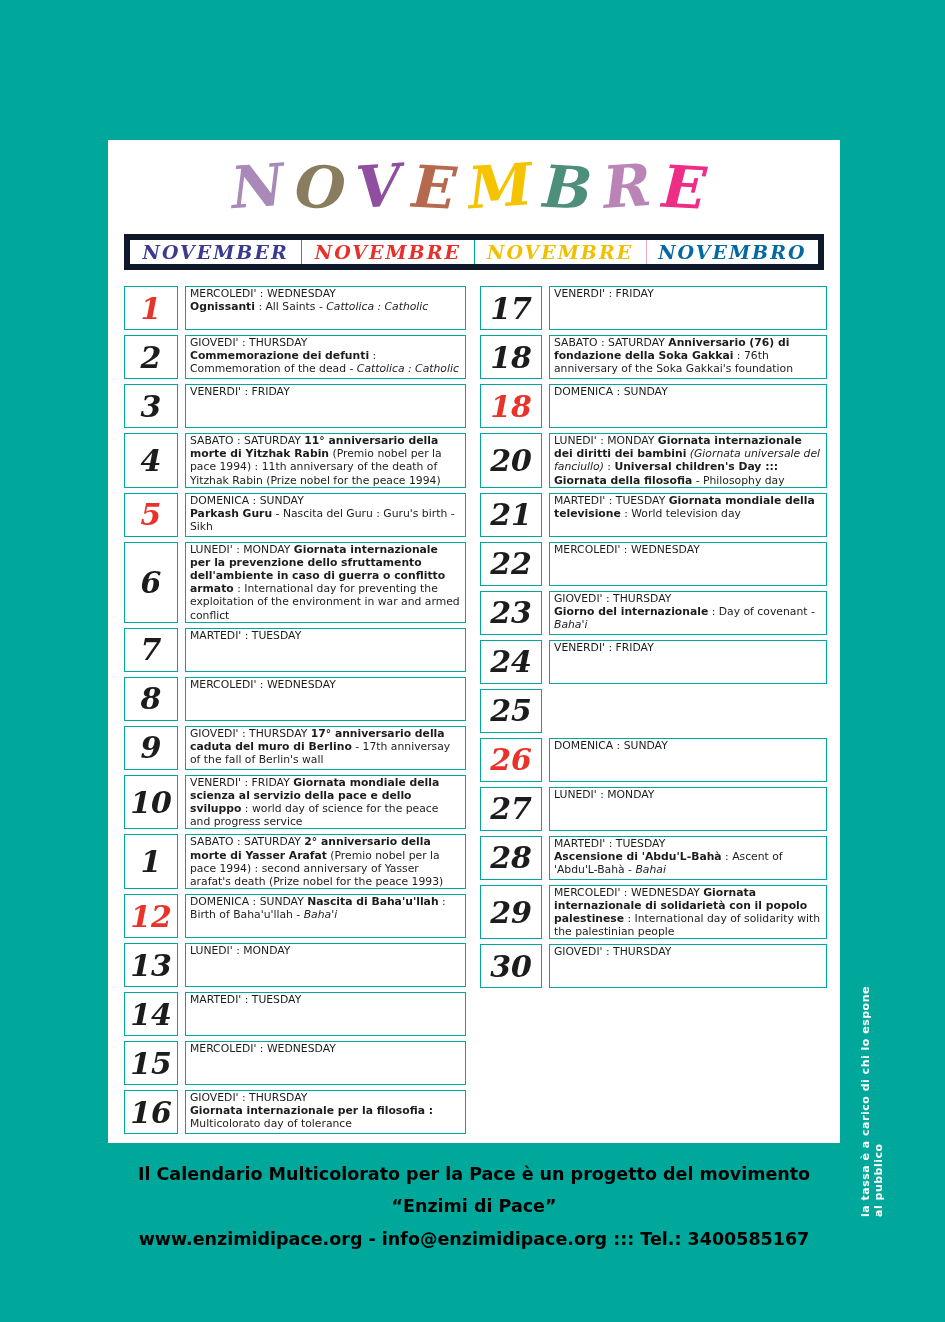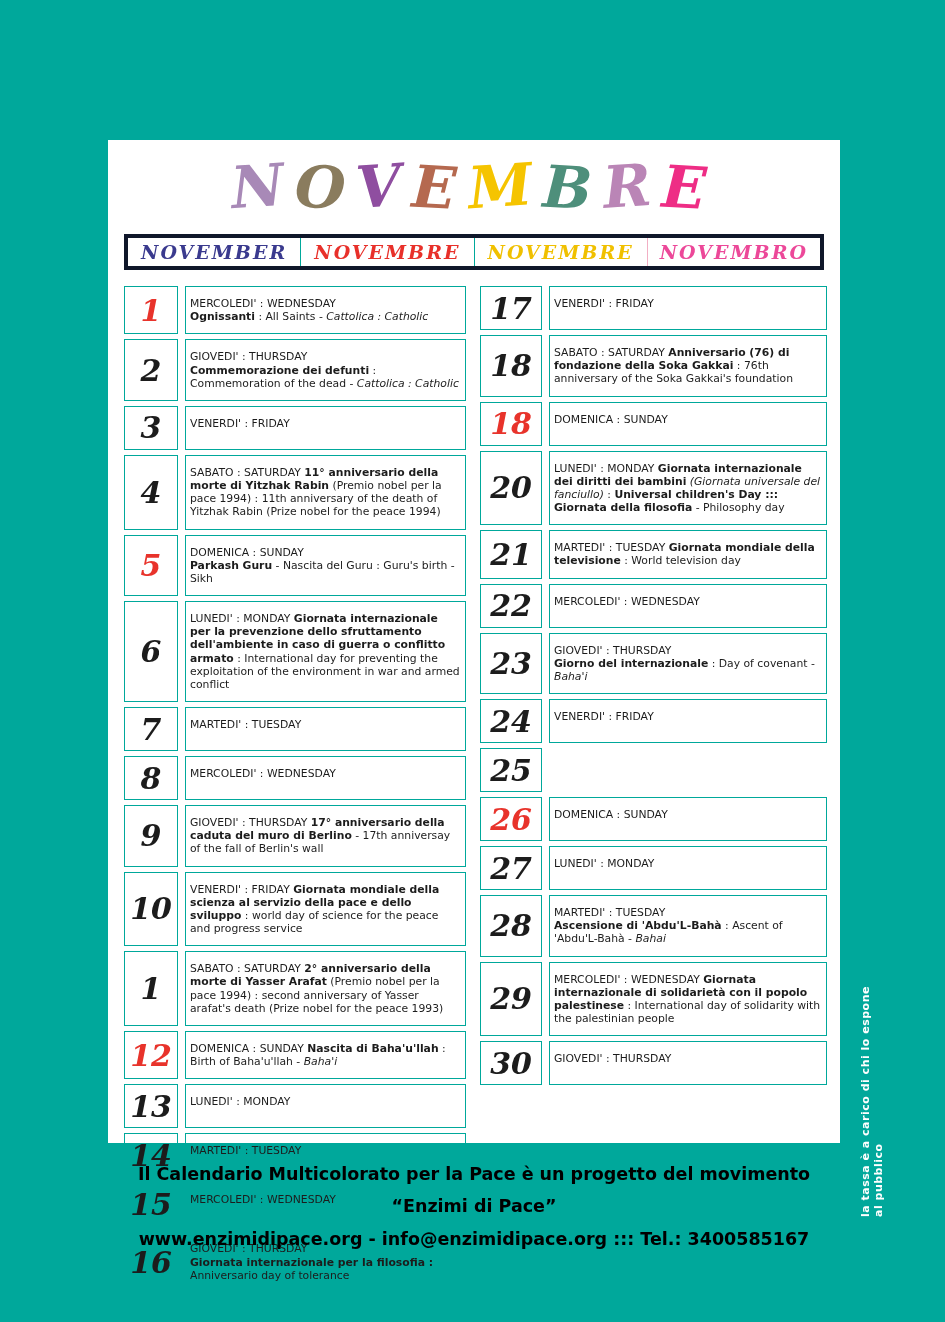--- a/index.html
+++ b/index.html
@@ -26,21 +26,21 @@
     user-select:none;
   }
   .month-title span{display:inline-block;}
   .month-title span:nth-child(odd){transform:rotate(-4deg);}
   .month-title span:nth-child(even){transform:rotate(3deg) translateY(2px);}
   
   .translations{
     margin:4px 16px 0 16px;
     height:36px;
     display:flex;
-    border:4px solid #0f172a;
+    border:6px solid #0f172a;
     box-sizing:border-box;
   }
   .translations .cell{
     flex:1;display:flex;align-items:center;justify-content:center;
     font-family:"DejaVu Serif","Liberation Serif",serif;
     font-weight:bold;font-style:italic;
     font-size:19px;letter-spacing:2px;
   }
   .translations .cell + .cell{border-left:1px solid #00A89B;}
   .translations .cell:nth-child(4){border-left:1px solid #F2AFC4;}
@@ -66,21 +66,21 @@
     min-height:44px;
   }
   .half-left .num{width:54px;}
   .half-right .num{width:62px;}
   .num.red{color:#E8332B;}
   .num.black{color:#1C1C1C;}
   .entry{
     flex:1;
     border:1.6px solid #00A89B;
     box-sizing:border-box;
-    padding:10px 4px;
+    padding:0 4px;
     font-size:10.8px;line-height:1.22;
     color:#1C1C1C;
     min-height:44px;
   }
   .s-n{font-weight:normal;font-style:normal;}
   .s-b{font-weight:bold;}
   .s-i{font-style:italic;}
   
   .footer{
     position:absolute;left:108px;top:1158px;width:732px;
@@ -101,21 +101,21 @@
 </style>
 </head>
 <body style="background: rgb(0, 168, 155);">
 
 <div class="sheet">
   <div class="month-title" id="month-title"><span style="color: rgb(168, 137, 183);">N</span><span style="color: rgb(138, 124, 94);">O</span><span style="color: rgb(143, 78, 160);">V</span><span style="color: rgb(181, 105, 79);">E</span><span style="color: rgb(245, 196, 0);">M</span><span style="color: rgb(78, 143, 123);">B</span><span style="color: rgb(186, 133, 182);">R</span><span style="color: rgb(238, 45, 133);">E</span></div>
   <div class="translations" id="translations">
       <div class="cell" style="color: rgb(58, 58, 142);">NOVEMBER</div>
       <div class="cell" style="color: rgb(232, 48, 42);">NOVEMBRE</div>
       <div class="cell" style="color: rgb(240, 192, 0);">NOVEMBRE</div>
-      <div class="cell" style="color: #ec4899;">NOVEMBRO</div>
+      <div class="cell" style="color: #0369a1;">NOVEMBRO</div>
     </div>
   <div class="grid">
     <div class="half half-left" id="col-left">
         <div class="row">
           <div class="num red">1</div>
           <div class="entry">
             <div><span class="s-n">MERCOLEDI' : WEDNESDAY</span></div>
             <div><span class="s-b">Ognissanti</span><span class="s-n"> : All Saints - </span><span class="s-i">Cattolica : Catholic</span></div>
           </div>
         </div>
@@ -202,21 +202,21 @@
         <div class="row">
           <div class="num black">15</div>
           <div class="entry">
             <div><span class="s-n">MERCOLEDI' : WEDNESDAY</span></div>
           </div>
         </div>
         <div class="row">
           <div class="num black">16</div>
           <div class="entry">
             <div><span class="s-n">GIOVEDI' : THURSDAY</span></div>
-            <div><span class="s-b">Giornata internazionale per la filosofia :</span><span class="s-n"> Anniversario day of tolerance</span></div>
+            <div><span class="s-b">Giornata internazionale per la filosofia :</span><span class="s-n"> Multicolorato day of tolerance</span></div>
           </div>
         </div>
       </div>
     <div class="half half-right" id="col-right">
         <div class="row">
           <div class="num black">17</div>
           <div class="entry">
             <div><span class="s-n">VENERDI' : FRIDAY</span></div>
           </div>
         </div>

